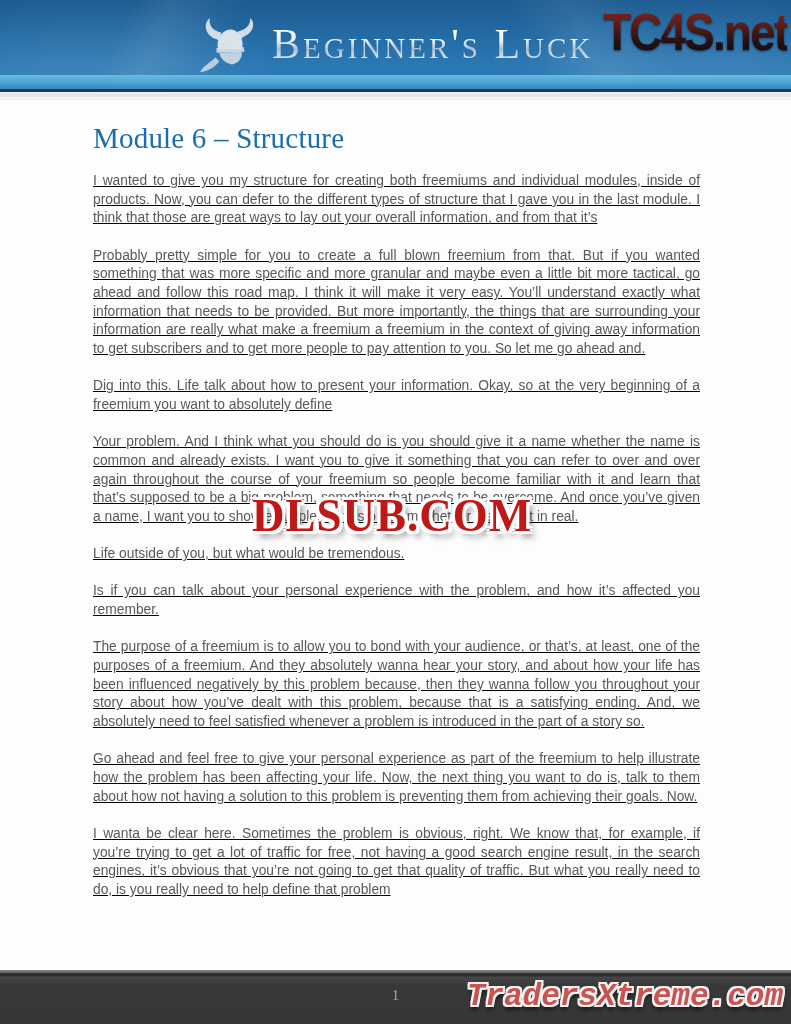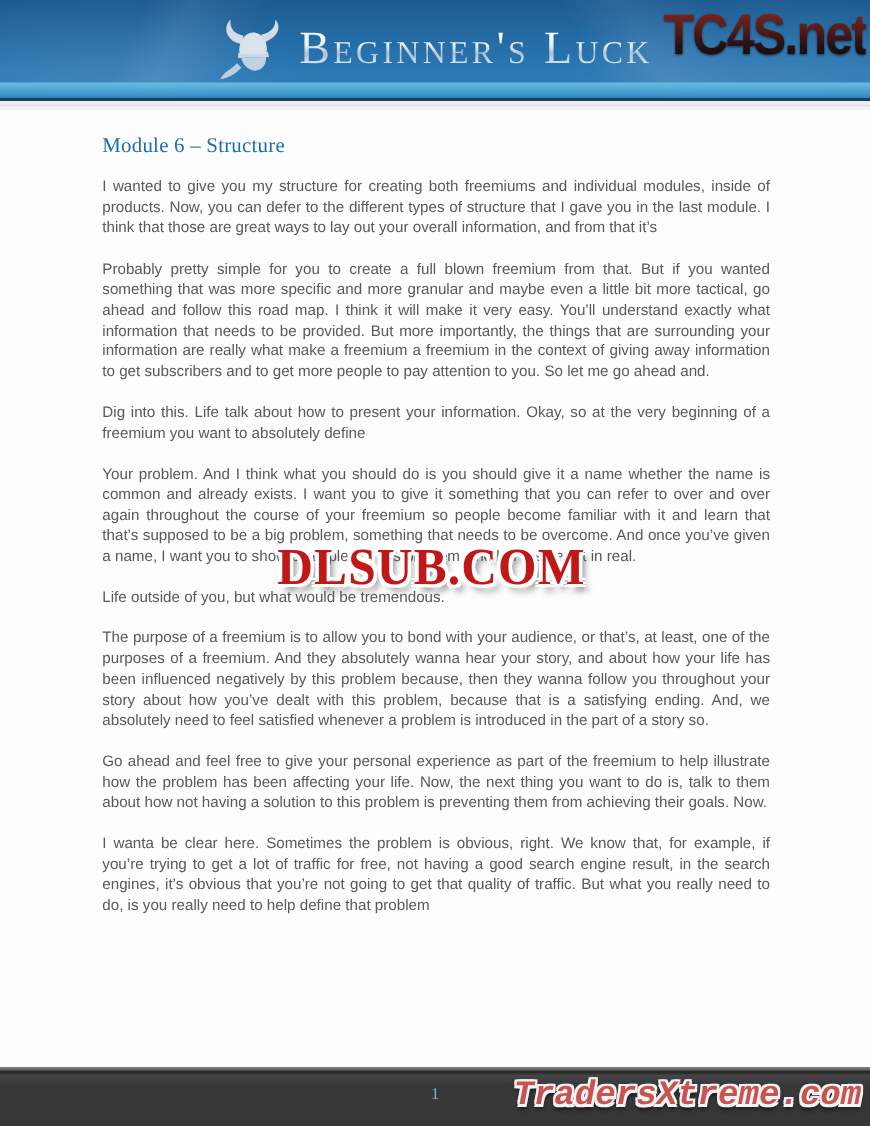--- a/index.html
+++ b/index.html
@@ -92,31 +92,31 @@
   .content {
     position: absolute;
     top: 100px;
     left: 93px;
     width: 607px;
   }
   .doc-title {
     margin-top: 22px;
     font-family: "Liberation Serif", serif;
     font-weight: normal;
-    font-size: 19px;
+    font-size: 29px;
     color: #1a6daf;
     letter-spacing: 0.2px;
   }
   .doc-subtitle {
     margin-top: 1px;
     font-family: "Liberation Serif", serif;
     font-size: 19px;
     color: #7d8ca3;
   }
-  .body-text { margin-top: 17px; }
+  .body-text { margin-top: 17px; text-decoration: underline; }
   .body-text p {
     font-size: 13.8px;
     line-height: 18.7px;
     color: #595959;
     text-align: justify;
     margin-bottom: 18.5px;
   }
 
   
   .dlsub {
@@ -209,20 +209,21 @@
 
   <div class="content">
     <h1 class="doc-title">Module 6 – Structure</h1>
 
     <div class="body-text">
       <p>I wanted to give you my structure for creating both freemiums and individual modules, inside of products. Now, you can defer to the different types of structure that I gave you in the last module. I think that those are great ways to lay out your overall information, and from that it’s</p>
       <p>Probably pretty simple for you to create a full blown freemium from that. But if you wanted something that was more specific and more granular and maybe even a little bit more tactical, go ahead and follow this road map. I think it will make it very easy. You’ll understand exactly what information that needs to be provided. But more importantly, the things that are surrounding your information are really what make a freemium a freemium in the context of giving away information to get subscribers and to get more people to pay attention to you. So let me go ahead and.</p>
       <p>Dig into this. Life talk about how to present your information. Okay, so at the very beginning of a freemium you want to absolutely define</p>
       <p>Your problem. And I think what you should do is you should give it a name whether the name is common and already exists. I want you to give it something that you can refer to over and over again throughout the course of your freemium so people become familiar with it and learn that that’s supposed to be a big problem, something that needs to be overcome. And once you’ve given a name, I want you to show examples of this problem whether they exist in real.</p>
       <p>Life outside of you, but what would be tremendous.</p>
+      <p>Is if you can talk about your personal experience with the problem, and how it’s affected you remember.</p>
       <p>The purpose of a freemium is to allow you to bond with your audience, or that’s, at least, one of the purposes of a freemium. And they absolutely wanna hear your story, and about how your life has been influenced negatively by this problem because, then they wanna follow you throughout your story about how you’ve dealt with this problem, because that is a satisfying ending. And, we absolutely need to feel satisfied whenever a problem is introduced in the part of a story so.</p>
       <p>Go ahead and feel free to give your personal experience as part of the freemium to help illustrate how the problem has been affecting your life. Now, the next thing you want to do is, talk to them about how not having a solution to this problem is preventing them from achieving their goals. Now.</p>
       <p>I wanta be clear here. Sometimes the problem is obvious, right. We know that, for example, if you’re trying to get a lot of traffic for free, not having a good search engine result, in the search engines, it’s obvious that you’re not going to get that quality of traffic. But what you really need to do, is you really need to help define that problem</p>
     </div>
   </div>
 
   <div class="dlsub">DLSUB.COM</div>
 
   <div class="footer">
     <div class="page-number">1</div>

